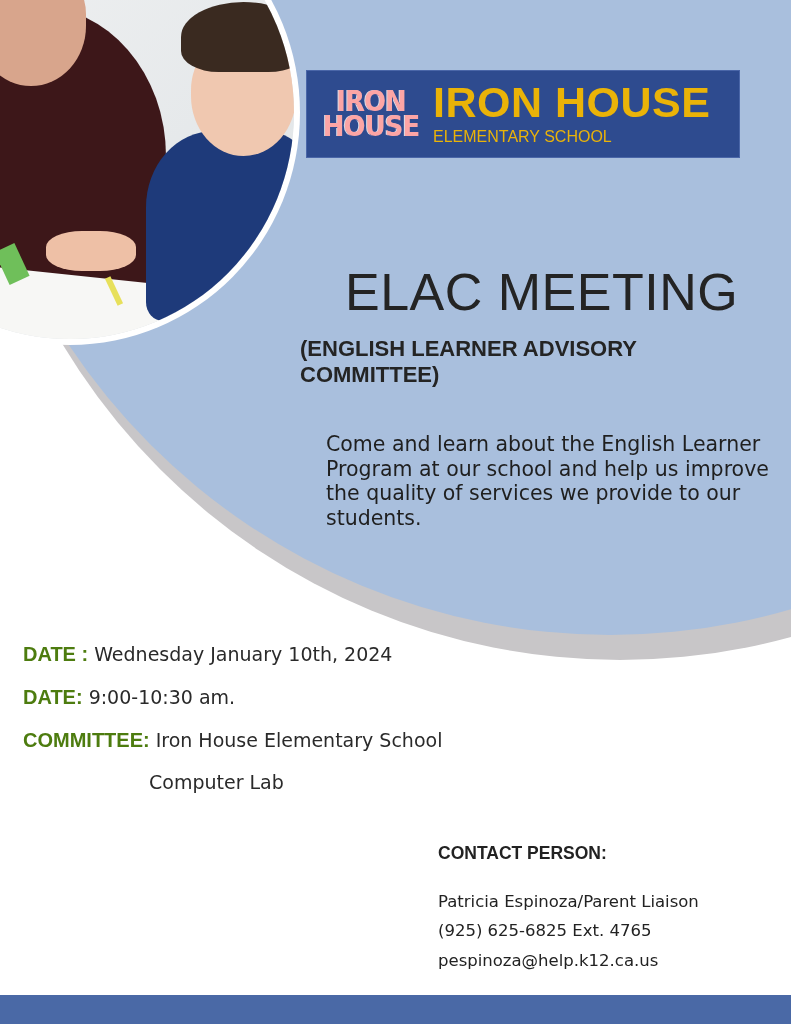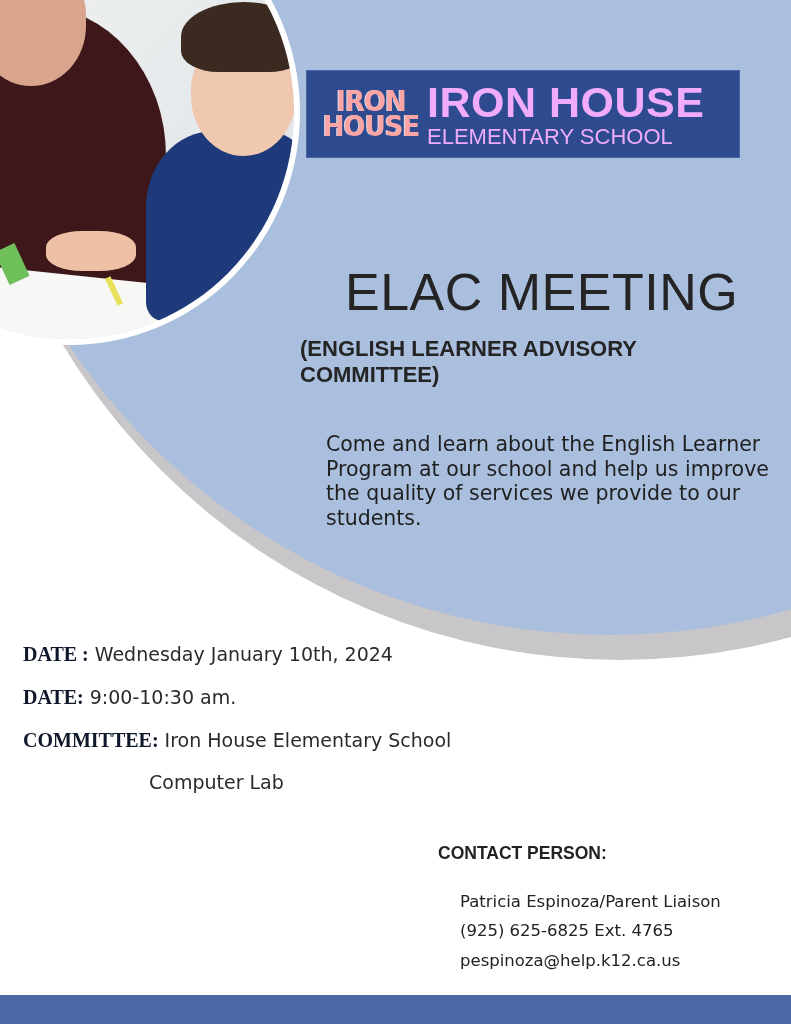--- a/index.html
+++ b/index.html
@@ -14,30 +14,30 @@
   .ph-boy-shirt { position:absolute; left:300px; top:245px; width:170px; height:190px; background:#1e3a7a; border-radius:40% 30% 10% 10%; }
   .ph-boy-face { position:absolute; left:345px; top:150px; width:105px; height:120px; background:#f0c8b0; border-radius:45% 40% 50% 50%; }
   .ph-boy-hair { position:absolute; left:335px; top:116px; width:125px; height:70px; background:#3a2a20; border-radius:50% 50% 30% 30%; }
   .ph-table { position:absolute; left:80px; top:395px; width:400px; height:100px; background:#f7f7f5; transform:rotate(6deg); }
   .ph-hand { position:absolute; left:200px; top:345px; width:90px; height:40px; background:#eec0a6; border-radius:40%; }
   .ph-card { position:absolute; left:155px; top:360px; width:22px; height:36px; background:#6fbf5a; transform:rotate(-25deg); }
   .ph-pencil { position:absolute; left:265px; top:390px; width:6px; height:30px; background:#e7e05a; transform:rotate(-25deg); }
   .logo { position:absolute; left:306px; top:70px; width:434px; height:88px; background:#2e4b8f; border:1px solid #4a66a8; box-sizing:border-box; display:flex; align-items:center; }
   .logo-mark { width:112px; height:70px; margin-left:8px; display:flex; flex-direction:column; justify-content:center; align-items:center; color:#fca5a5; font-family:"DejaVu Sans", sans-serif; font-weight:bold; line-height:0.95; }
   .logo-mark span { display:block; font-size:26px; letter-spacing:-1px; transform:scaleY(1.1); text-shadow:1px 1px 0 #2e4b8f, -1px 0 0 #d8dde8; }
-  .logo-text { color:#f0abfc; }
+  .logo-text { margin-left:6px; color:#eab308; }
   .logo-title { font-family:"Liberation Sans", sans-serif; font-weight:bold; font-size:43px; line-height:44px; letter-spacing:0.5px; }
-  .logo-sub { font-family:"Liberation Sans", sans-serif; font-size:22px; line-height:22px; margin-top:2px; }
+  .logo-sub { font-family:"Liberation Sans", sans-serif; font-size:16px; line-height:22px; margin-top:2px; }
   .title { position:absolute; left:345px; top:260px; width:430px; font-family:"Liberation Sans", sans-serif; font-weight:normal; font-size:52px; line-height:64px; color:#242424; letter-spacing:0.5px; }
   .subtitle { position:absolute; left:300px; top:336px; width:480px; font-family:"Liberation Sans", sans-serif; font-weight:bold; font-size:22px; line-height:26px; color:#242424; }
   .desc { position:absolute; left:326px; top:420px; width:465px; font-family:"DejaVu Sans", sans-serif; font-size:20.5px; line-height:24.5px; color:#1f1f1f;margin-top:12px; }
   .info { position:absolute; left:23px; font-family:"DejaVu Sans", sans-serif; font-size:19px; color:#2a2a2a; }
-  .info b { font-family:Liberation Serif, serif; font-weight:bold; font-size:20px; color:#0f172a; margin-right:6px; }
+  .info b { font-family:Liberation Sans, sans-serif; font-weight:bold; font-size:20px; color:#4d7c0f; margin-right:6px; }
   .contact-head { position:absolute; left:438px; top:843px; font-family:"Liberation Sans", sans-serif; font-weight:bold; font-size:17.5px; color:#222; }
-  .contact-line { position:absolute; left:438px; font-family:"DejaVu Sans", sans-serif; font-size:16.5px; color:#222;margin-left:22px; }
+  .contact-line { position:absolute; left:438px; font-family:"DejaVu Sans", sans-serif; font-size:16.5px; color:#222; }
   .footer-bar { position:absolute; left:0; top:995px; width:791px; height:29px; background:#4a69a6; }
 </style>
 </head>
 <body>
 
 <div class="bg-shadow"></div>
 <div class="bg-circle"></div>
 
 <div class="photo">
   <div class="photo-inner">

